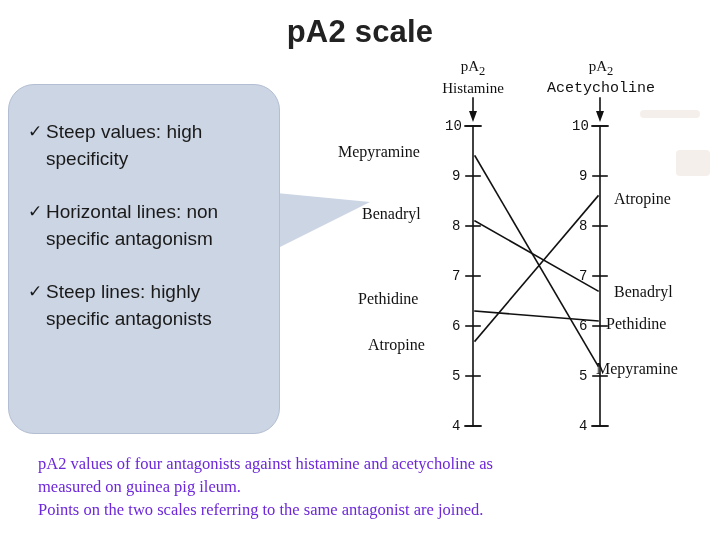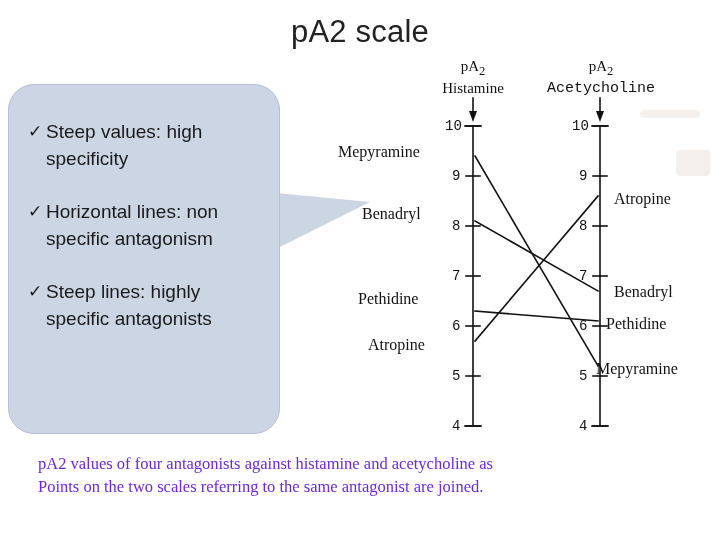--- a/index.html
+++ b/index.html
@@ -23,20 +23,21 @@
   #title {
     position: absolute;
     left: 0;
     top: 14px;
     width: 720px;
     text-align: center;
     font-size: 31px;
     color: #222222;
     font-family: "Liberation Sans", sans-serif;
     letter-spacing: 0.2px;
+    font-weight: bold;
   }
   
   #callout {
     position: absolute;
     left: 8px;
     top: 84px;
     width: 272px;
     height: 350px;
   }
   #callout-body {
@@ -247,16 +248,17 @@
     <div class="figlabel" style="left:38px;top:286px;">Atropine</div>
 
     <div class="figlabel" style="left:284px;top:140px;">Atropine</div>
     <div class="figlabel" style="left:284px;top:233px;">Benadryl</div>
     <div class="figlabel" style="left:276px;top:265px;">Pethidine</div>
     <div class="figlabel" style="left:266px;top:310px;">Mepyramine</div>
   </div>
 
   <div id="caption">
     <div>pA2 values of four antagonists against histamine and acetycholine as</div>
+    <div>measured on guinea pig ileum.</div>
     <div>Points on the two scales referring to the same antagonist are joined.</div>
   </div>
 
 </div>
 
 </body></html>

